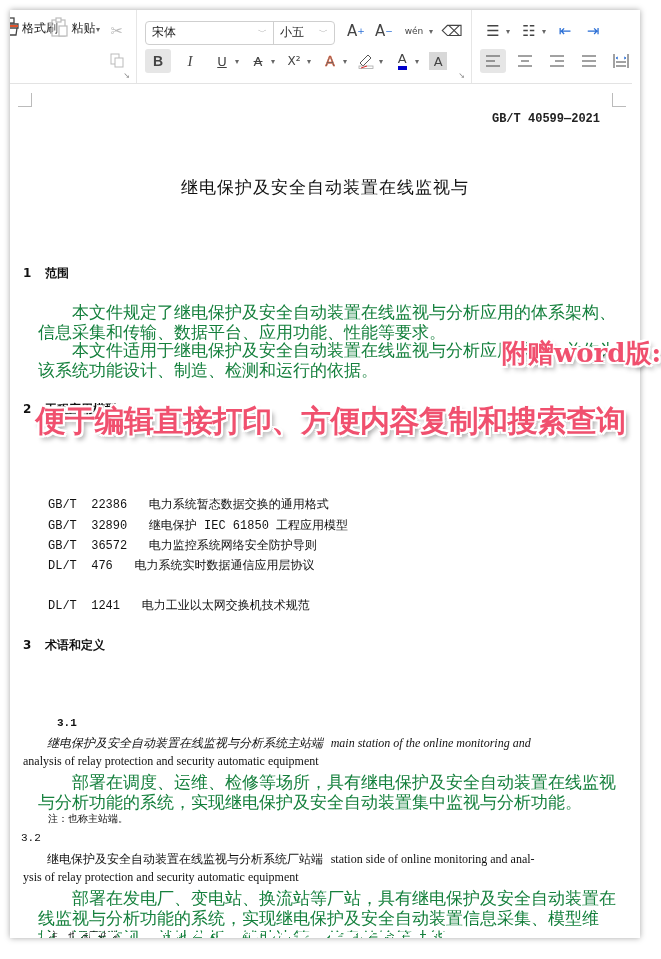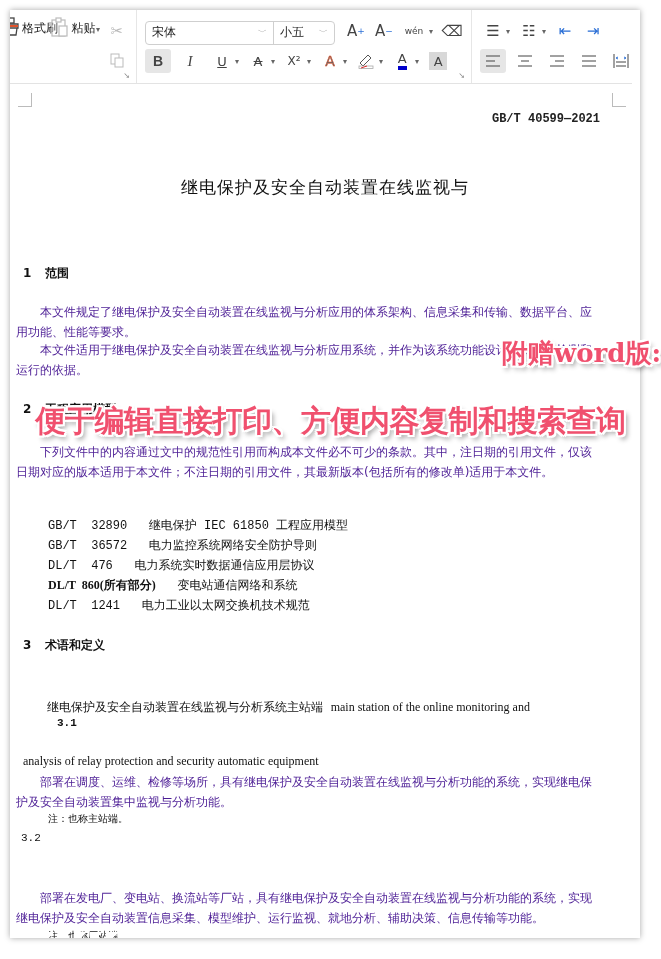--- a/index.html
+++ b/index.html
@@ -70,21 +70,21 @@
   .corner-mark-l { position: absolute; left: 8px; top: 3px; width: 14px; height: 14px; border-right: 1px solid #bbb; border-bottom: 1px solid #bbb; }
   .corner-mark-r { position: absolute; right: 14px; top: 3px; width: 14px; height: 14px; border-left: 1px solid #bbb; border-bottom: 1px solid #bbb; }
 
   .std-num { position: absolute; right: 40px; top: 22px; font-family: "Liberation Mono", monospace; font-weight: bold; font-size: 12px; }
   .title { position: absolute; left: 0; width: 100%; text-align: center; font-size: 17px; letter-spacing: 1px; color: #111; }
   .title.l1 { top: 86px; }
   .title.l2 { top: 113px; }
 
   .heading { position: absolute; left: 13px; font-size: 12px; font-weight: bold; color: #111; }
   .heading .num { display: inline-block; width: 22px; }
-  .para { position: absolute; left: 6px; width: 578px; font-size: 12px; line-height: 20px; color: #4c1d95; text-indent: 2em; }
+  .para { position: absolute; left: 28px; width: 578px; font-size: 17px; line-height: 20px; color: #15803d; text-indent: 2em; }
   .ref { position: absolute; left: 38px; font-size: 12px; font-family: "Liberation Mono", "DejaVu Sans", monospace; color: #111; white-space: pre; }
   .ref.bold-id .id { font-weight: bold; font-family: "Liberation Serif", serif; }
   .term-id { position: absolute; left: 11px; font-size: 11px; font-family: "Liberation Mono", monospace; font-weight: bold; color: #111; }
   .term-id.plain { font-weight: normal; }
   .term-line { position: absolute; left: 13px; width: 580px; font-size: 12px; line-height: 18px; color: #111; }
   .term-line .en { font-family: "Liberation Serif", serif; font-size: 12px; }
   .note { position: absolute; left: 38px; font-size: 10px; color: #111; }
 
   
   .overlay {
@@ -262,40 +262,43 @@
 
     <div class="heading" style="top:175px;">
       <span class="num">1</span><span>范围</span>
     </div>
     <div class="para" style="top:212px;">本文件规定了继电保护及安全自动装置在线监视与分析应用的体系架构、信息采集和传输、数据平台、应用功能、性能等要求。</div>
     <div class="para" style="top:250px;">本文件适用于继电保护及安全自动装置在线监视与分析应用系统，并作为该系统功能设计、制造、检测和运行的依据。</div>
 
     <div class="heading" style="top:311px;">
       <span class="num">2</span><span>工程应用模型</span>
     </div>
-    <div class="para" style="top:352px;">下列文件中的内容通过文中的规范性引用而构成本文件必不可少的条款。其中，注日期的引用文件，仅该日期对应的版本适用于本文件；不注日期的引用文件，其最新版本(包括所有的修改单)适用于本文件。</div>
-
+
+    <div class="ref" style="top:406px;"><span>GB/T  22386</span>   <span>电力系统暂态数据交换的通用格式</span></div>
     <div class="ref" style="top:427px;"><span>GB/T  32890</span>   <span>继电保护 IEC 61850 工程应用模型</span></div>
     <div class="ref" style="top:447px;"><span>GB/T  36572</span>   <span>电力监控系统网络安全防护导则</span></div>
     <div class="ref" style="top:467px;"><span>DL/T  476</span>   <span>电力系统实时数据通信应用层协议</span></div>
-    <div class="ref bold-id" style="top:487px;"><span class="id">DL/T  860(所有部分)</span>   <span>变电站通信网络和系统</span></div>
     <div class="ref" style="top:507px;"><span>DL/T  1241</span>   <span>电力工业以太网交换机技术规范</span></div>
 
     <div class="heading" style="top:547px;">
       <span class="num">3</span><span>术语和定义</span>
     </div>
 
     <div class="term-id" style="top:627px;margin-left:36px;">3.1</div>
-    <div class="term-line" style="top:608px; text-indent:2em;">
+    <div class="term-line" style="top:644px; text-indent:2em;font-style:italic;">
       <span>继电保护及安全自动装置在线监视与分析系统主站端</span>&nbsp;&nbsp;<span class="en">main station of the online monitoring and</span>
     </div>
     <div class="term-line en" style="top:662px;"><span class="en">analysis of relay protection and security automatic equipment</span></div>
     <div class="para" style="top:682px;">部署在调度、运维、检修等场所，具有继电保护及安全自动装置在线监视与分析功能的系统，实现继电保护及安全自动装置集中监视与分析功能。</div>
     <div class="note" style="top:722px;">注：也称主站端。</div>
 
     <div class="term-id plain" style="top:742px;">3.2</div>
+    <div class="term-line" style="top:760px; text-indent:2em;">
+      <span>继电保护及安全自动装置在线监视与分析系统厂站端</span>&nbsp;&nbsp;<span class="en">station side of online monitoring and anal-</span>
+    </div>
+    <div class="term-line" style="top:778px;"><span class="en">ysis of relay protection and security automatic equipment</span></div>
     <div class="para" style="top:798px;">部署在发电厂、变电站、换流站等厂站，具有继电保护及安全自动装置在线监视与分析功能的系统，实现继电保护及安全自动装置信息采集、模型维护、运行监视、就地分析、辅助决策、信息传输等功能。</div>
     <div class="note" style="top:839px;">注：也称厂站端。</div>
   </div>
 </div>
 
 <div class="overlay o1">附赠word版:</div>
 <div class="overlay o2">便于编辑直接打印、方便内容复制和搜索查询</div>
 
 </body></html>

